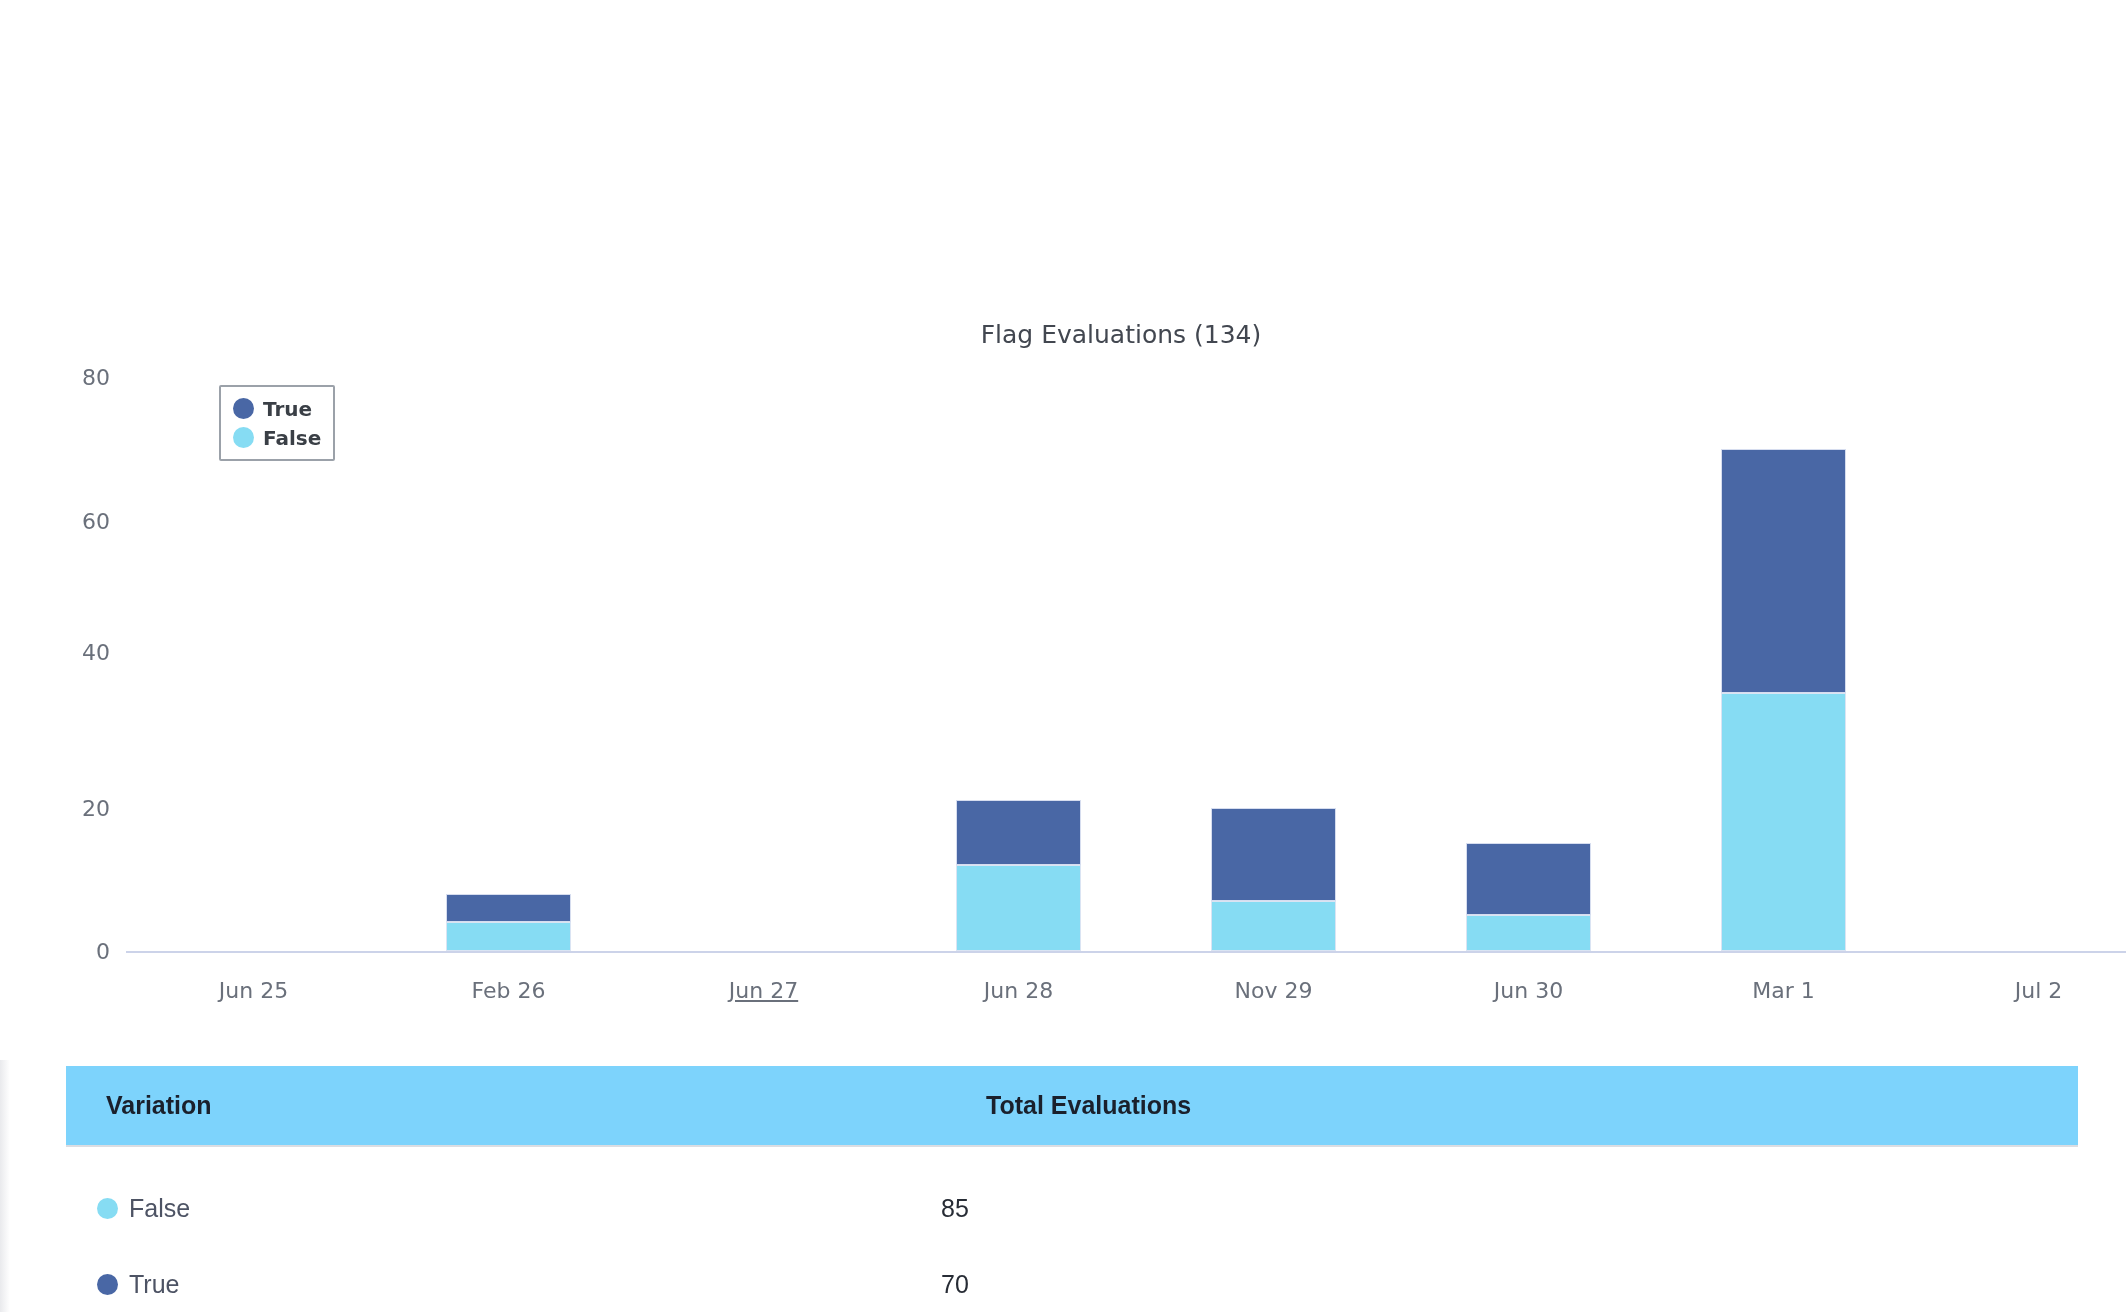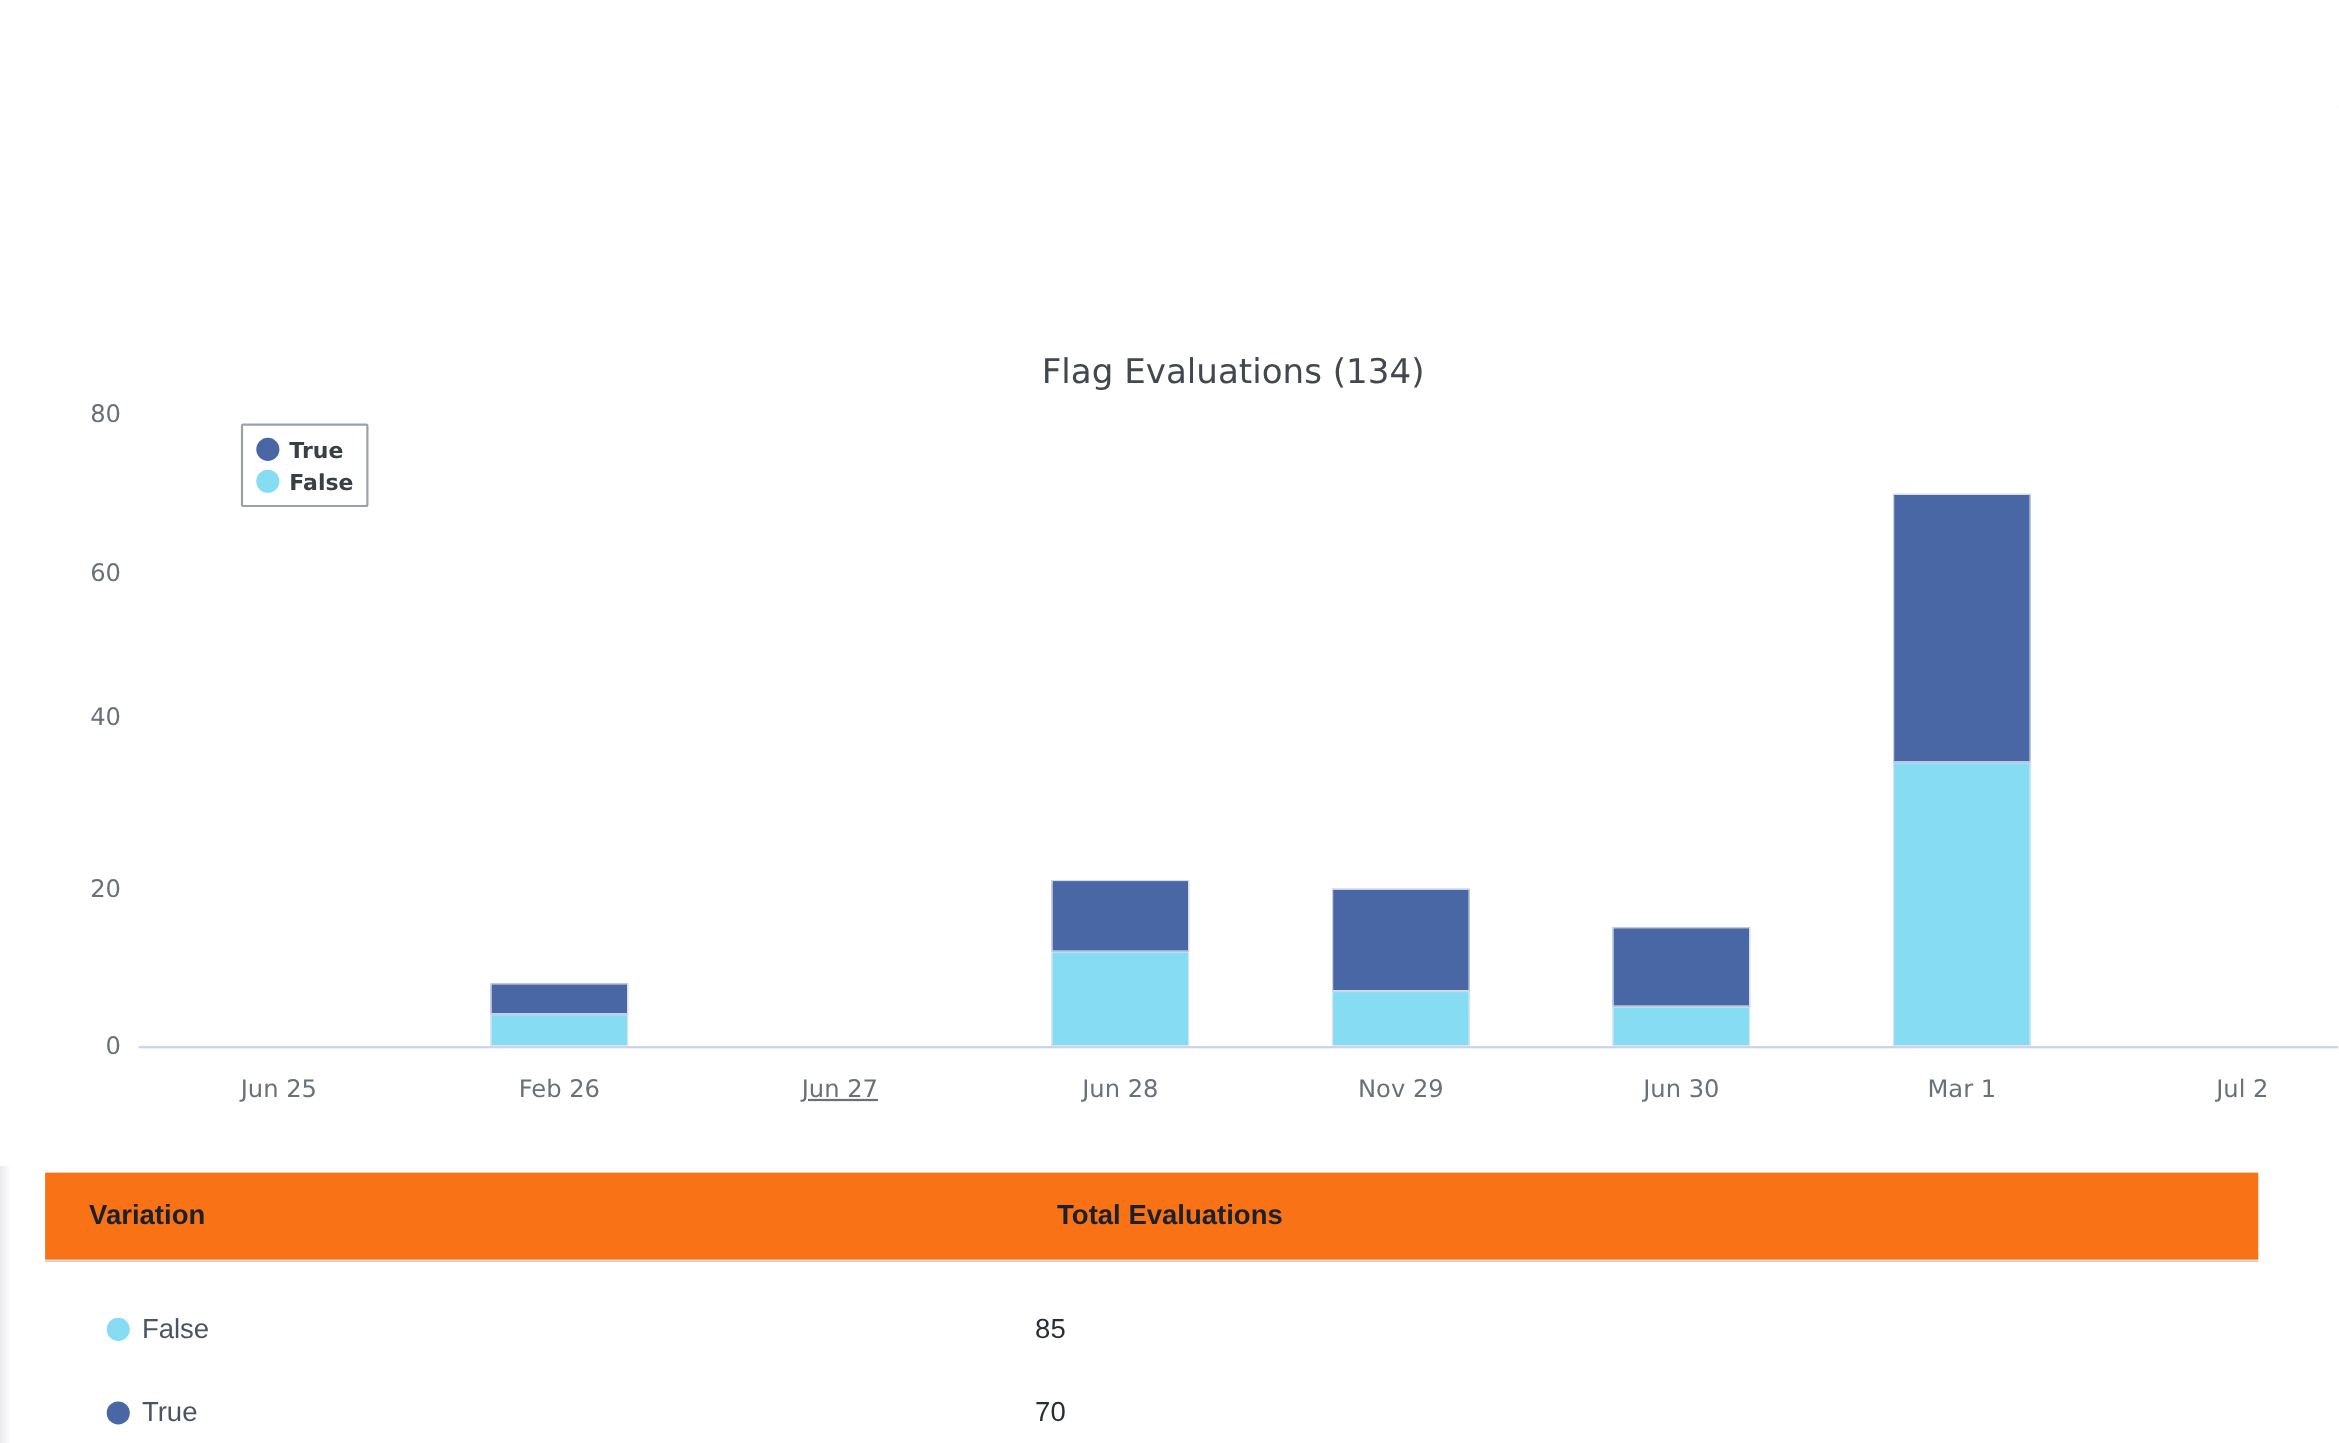--- a/index.html
+++ b/index.html
@@ -24,36 +24,36 @@
   
   .daterow { position:absolute; left:0; top:100px; width:100%; height:112px; background:#fff; }
   .daterow-border { position:absolute; left:0; top:212px; width:100%; height:3px; background:#a9aec4; }
   .date-filter {
     position:absolute; left:56px; top:141px; display:flex; align-items:center; gap:12px;
     color:#2e70d9; font-size:26px; cursor:pointer;
   }
   .date-filter svg { display:block; }
   
   .chart { position:absolute; left:0; top:215px; width:100%; height:850px; background:#fff; font-family:"DejaVu Sans", sans-serif; }
-  .chart-title { position:absolute; left:126px; top:320px; width:1990px; text-align:center; font-size:31px; color:#424750; }
+  .chart-title { position:absolute; left:126px; top:320px; width:1990px; text-align:center; font-size:25px; color:#424750; }
   .legend {
     position:absolute; left:219px; top:385px; background:#fff;
     border:2px solid #9ba1a9; border-radius:2px; padding:7px 12px 7px 12px;
   }
   .legend-item { display:flex; align-items:center; gap:9px; height:29px; cursor:pointer; }
   .legend-dot { width:21px; height:21px; border-radius:50%; }
   .legend-label { font-size:20px; font-weight:bold; color:#3a3f46; }
   .ytick { position:absolute; left:30px; width:80px; text-align:right; font-size:22px; line-height:26px; color:#6a707b; }
   .axis-line { position:absolute; left:126px; top:951px; width:2000px; height:2px; background:#ccd3e9; }
   .bar-seg { position:absolute; width:125px; border:1px solid rgba(222,228,242,0.95); }
   .xlabel { position:absolute; top:964px; width:255px; text-align:center; font-size:22px; line-height:26px; color:#6a707b;margin-top:14px; }
   
   .table-header {
-    position:absolute; left:41px; top:1066px; width:2012px; height:81px;
-    background:#f97316; border-bottom:2px solid #dbdde2;
+    position:absolute; left:66px; top:1066px; width:2012px; height:81px;
+    background:#7dd3fc; border-bottom:2px solid #dbdde2;
   }
   .th { position:absolute; top:0; height:79px; line-height:79px; font-size:25px; font-weight:bold; color:#1a202c; }
   .th-variation { left:40px; }
   .th-total { left:884px;margin-left:36px; }
   .trow { position:absolute; left:57px; width:2012px; height:76px; display:flex; align-items:center; }
   .trow .dotcell { position:absolute; left:40px; display:flex; align-items:center; gap:11px; }
   .row-dot { width:21px; height:21px; border-radius:50%; }
   .row-label { font-size:25px; color:#4d5364; font-family:"Liberation Sans", sans-serif; }
   .row-total { position:absolute; left:884px; font-size:25px; color:#272c35; font-family:"Liberation Sans", sans-serif; }
 </style>

